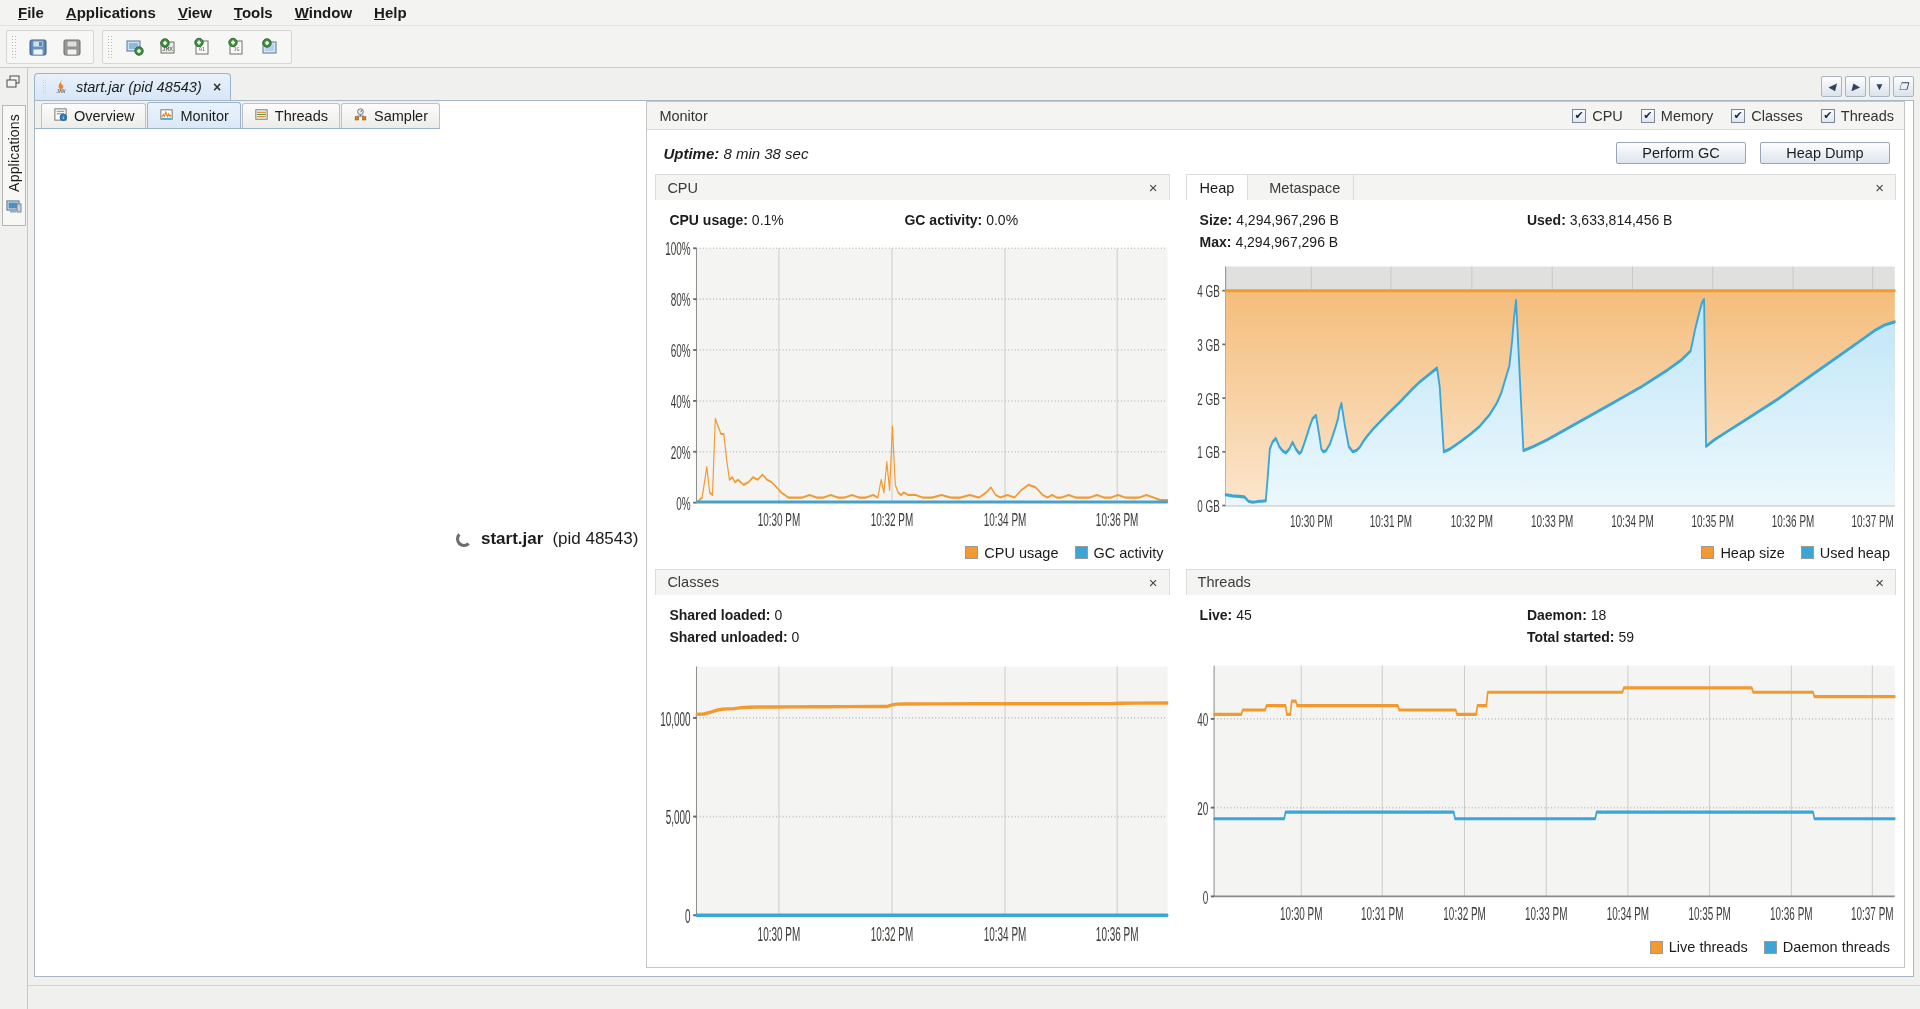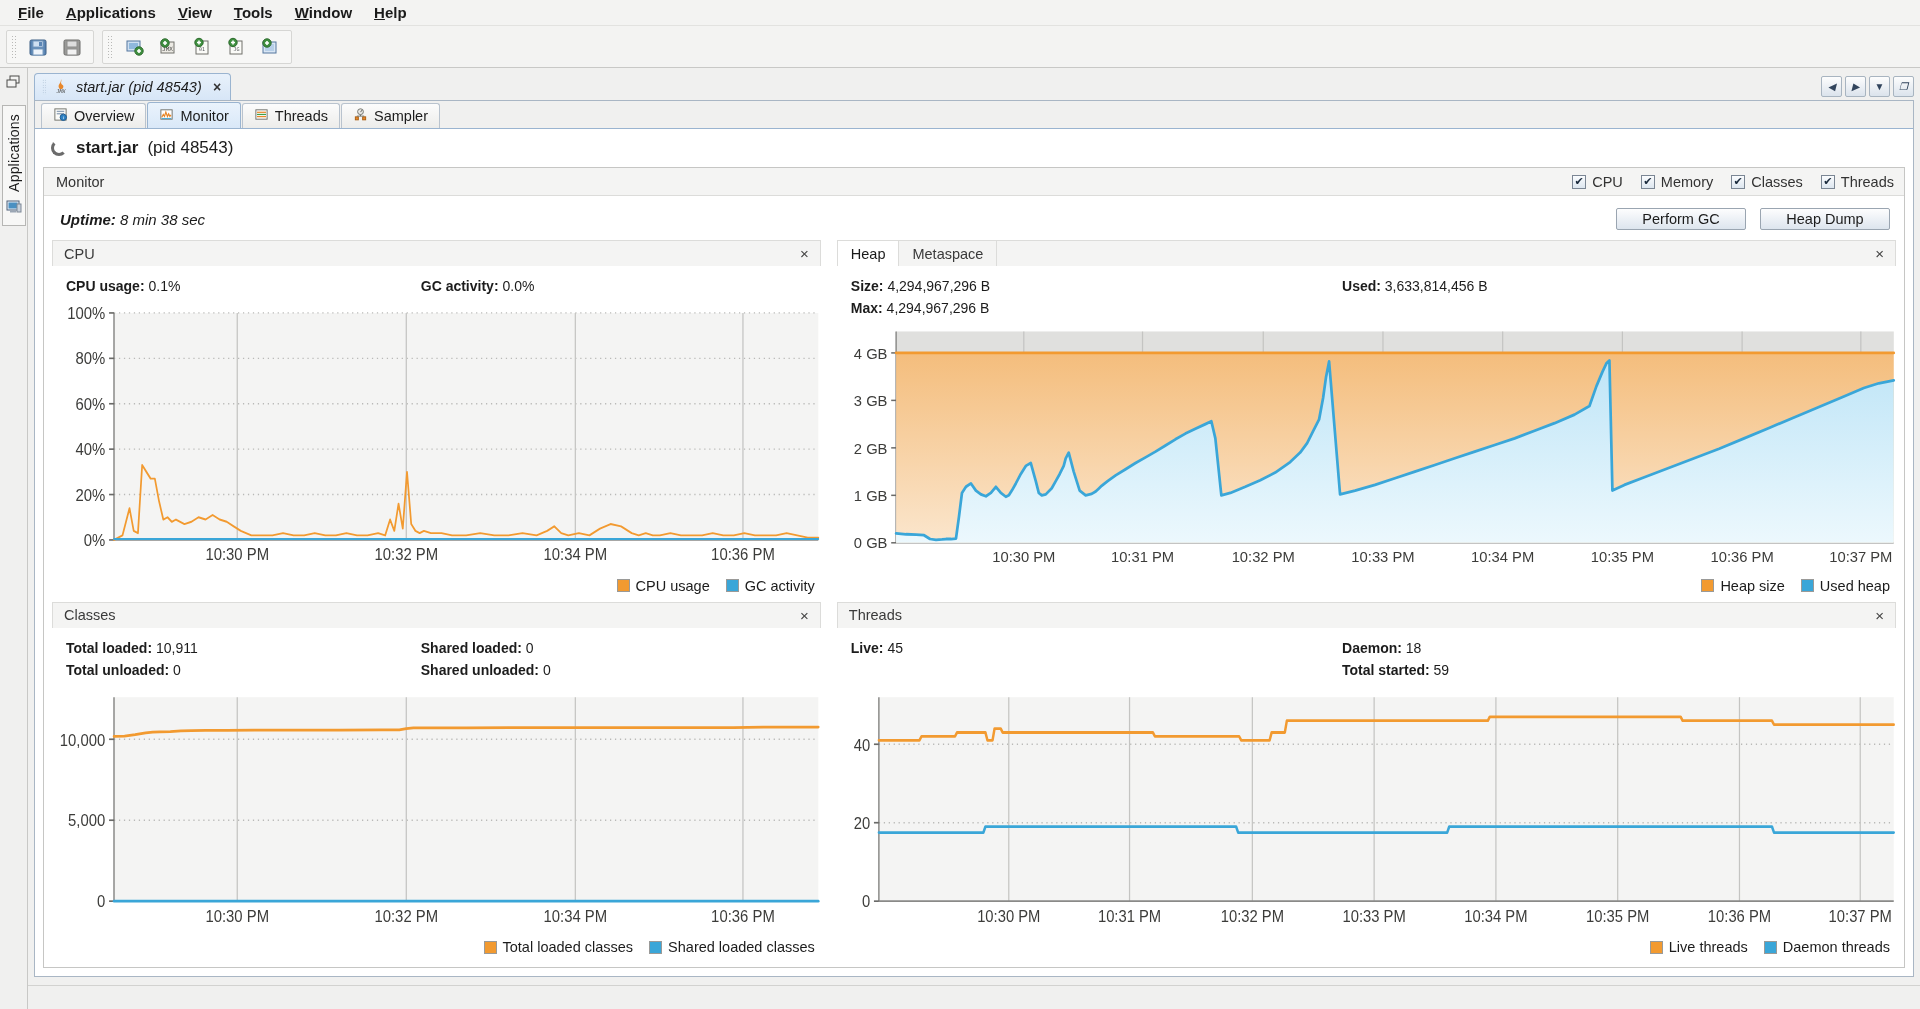--- a/index.html
+++ b/index.html
@@ -96,21 +96,21 @@
   .tsr-btn {
     width: 21px; height: 21px; border: 1px solid #a8b4c0;
     background: linear-gradient(#fdfdfd, #dbe3ec);
     display: flex; align-items: center; justify-content: center;
     font-size: 10px; color: #31445c; border-radius: 2px; cursor: default;
   }
 
   
   .panel-wrap {
     flex: 1; margin: 0 6px 8px 6px; background: #fff;
-    border: 1px solid #a9b6c4; display: flex; flex-direction: column; min-height: 0;
+    border: 1px solid #a9b6c4; display: flex; flex-direction: row; min-height: 0;
   }
 
   
   .subtabs {
     height: 28px; display: flex; align-items: flex-end; gap: 1px;
     padding-left: 6px; background: #f0f0ef;
     border-bottom: 1px solid #9ab4d0;
   }
   .subtab {
     display: flex; align-items: center; gap: 6px;
@@ -179,21 +179,21 @@
   .card {
     display: flex; flex-direction: column; min-width: 0; min-height: 0;
     padding: 0 8px 4px 8px;
   }
   .card-head {
     height: 26px; background: #f4f4f3;
     border: 1px solid #dcdcda; border-bottom: none;
     display: flex; align-items: center; justify-content: space-between;
     padding: 0 8px 0 11px; font-size: 14.5px; color: #3a3a3a;
   }
-  .card-head-tabs { display: flex; align-items: stretch; height: 100%; gap: 0; }
+  .card-head-tabs { display: flex; align-items: stretch; height: 100%; gap: 8px; }
   .ch-tab {
     display: flex; align-items: center; padding: 0 13px; font-size: 14.5px;
     color: #3a3a3a; cursor: default; border-right: 1px solid #dcdcda;
   }
   .ch-tab.active { background: #ffffff; color: #1a1a1a; }
   .close-btn { font-size: 15px; color: #444; cursor: default; padding: 0 3px; }
 
   .stats {
     display: flex; padding: 12px 0 8px 14px; font-size: 14px; gap: 0;
   }
@@ -574,26 +574,20 @@
               </span>
             </div>
           </div>
 
           <div class="card">
             <div class="card-head">
               <span>Classes</span>
               <span class="close-btn">×</span>
             </div>
             <div class="stats">
-              <span class="col c1">
-                <span><b>Total loaded:</b>
-                <span>10,911</span></span>
-                <span><b>Total unloaded:</b>
-                <span>0</span></span>
-              </span>
               <span class="col">
                 <span><b>Shared loaded:</b>
                 <span>0</span></span>
                 <span><b>Shared unloaded:</b>
                 <span>0</span></span>
               </span>
             </div>
             <div class="chart-area">
               <svg id="svg-classes" viewBox="0 0 620 180" preserveAspectRatio="none">
                   <rect x="50" y="8" width="568" height="146" fill="#f4f4f3"></rect>
@@ -611,30 +605,20 @@
                   <text x="43" y="100.56349206349206" text-anchor="end" font-size="12" fill="#3c3c3a" font-family="&quot;Liberation Sans&quot;, sans-serif">5,000</text>
                   <line x1="46" y1="38.12698412698413" x2="50" y2="38.12698412698413" stroke="#6a6a68" stroke-width="1.2"></line>
                   <text x="43" y="42.62698412698413" text-anchor="end" font-size="12" fill="#3c3c3a" font-family="&quot;Liberation Sans&quot;, sans-serif">10,000</text>
                   <text x="149.39999999999998" y="169" text-anchor="middle" font-size="12" fill="#3c3c3a" font-family="&quot;Liberation Sans&quot;, sans-serif">10:30 PM</text>
                   <text x="285.72" y="169" text-anchor="middle" font-size="12" fill="#3c3c3a" font-family="&quot;Liberation Sans&quot;, sans-serif">10:32 PM</text>
                   <text x="422.04" y="169" text-anchor="middle" font-size="12" fill="#3c3c3a" font-family="&quot;Liberation Sans&quot;, sans-serif">10:34 PM</text>
                   <text x="557.2239999999999" y="169" text-anchor="middle" font-size="12" fill="#3c3c3a" font-family="&quot;Liberation Sans&quot;, sans-serif">10:36 PM</text>
                   <path d="M50.00 36.04 L58.52 35.81 L67.04 34.77 L75.56 33.49 L81.24 33.03 L86.92 32.80 L95.44 32.68 L103.96 32.10 L112.48 31.87 L123.84 31.75 L140.88 31.70 L163.60 31.64 L197.68 31.58 L231.76 31.52 L265.84 31.46 L280.04 31.41 L285.72 30.48 L291.40 30.02 L299.92 29.96 L334.00 29.90 L390.80 29.84 L447.60 29.78 L504.40 29.76 L549.84 29.73 L561.20 29.55 L578.24 29.44 L618.00 29.38" fill="none" stroke="#f29a30" stroke-width="2" stroke-linejoin="round" stroke-linecap="round"></path>
                   <path d="M50.00 154.00 L618.00 154.00" fill="none" stroke="#3aa6d8" stroke-width="2" stroke-linejoin="round" stroke-linecap="round"></path>
                 </svg>
-            </div>
-            <div class="legend">
-              <span class="item">
-                <span class="sw" style="background:#f29a30"></span>
-                <span>Total loaded classes</span>
-              </span>
-              <span class="item">
-                <span class="sw" style="background:#3aa6d8"></span>
-                <span>Shared loaded classes</span>
-              </span>
             </div>
           </div>
 
           <div class="card">
             <div class="card-head">
               <span>Threads</span>
               <span class="close-btn">×</span>
             </div>
             <div class="stats">
               <span class="col c1">

